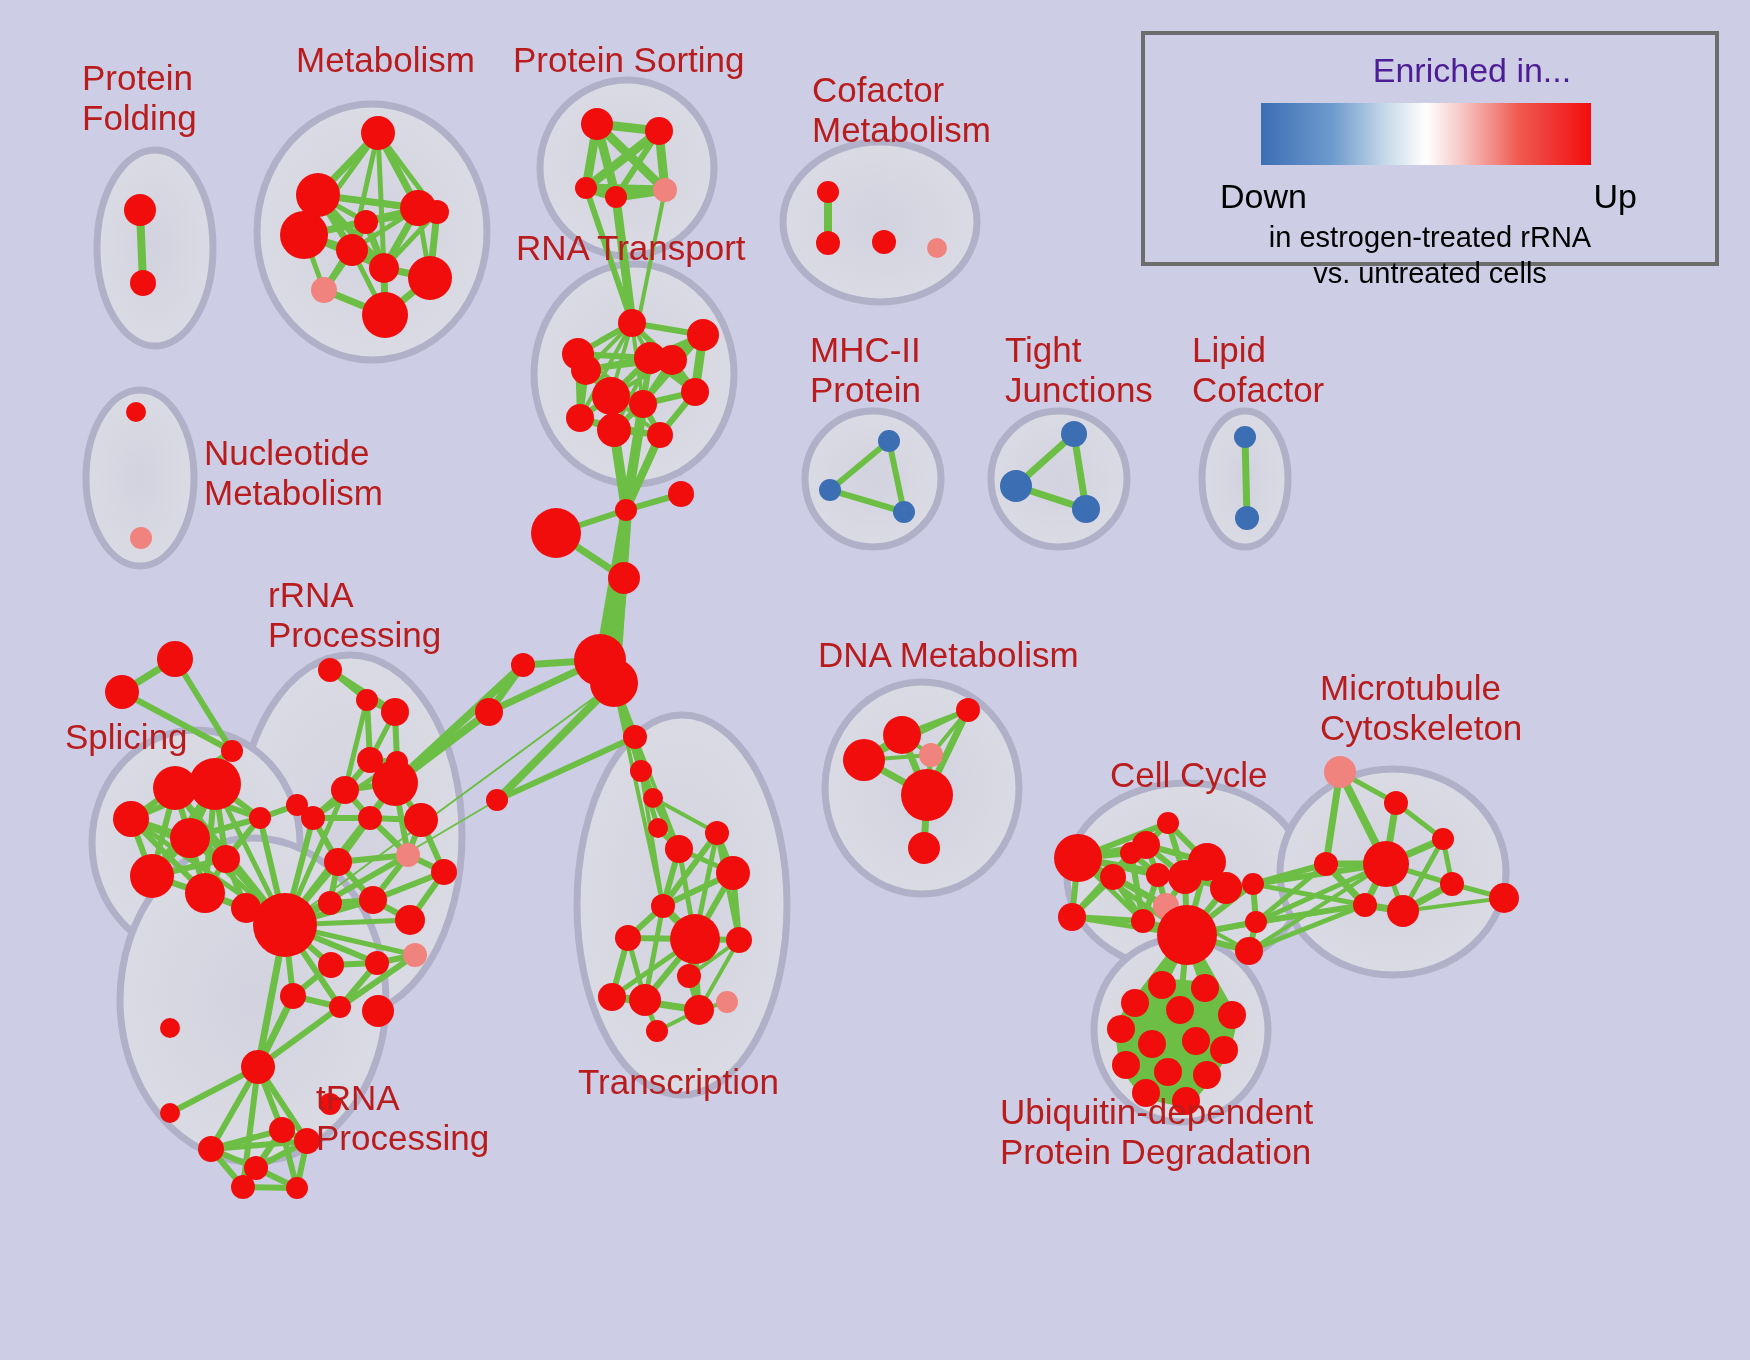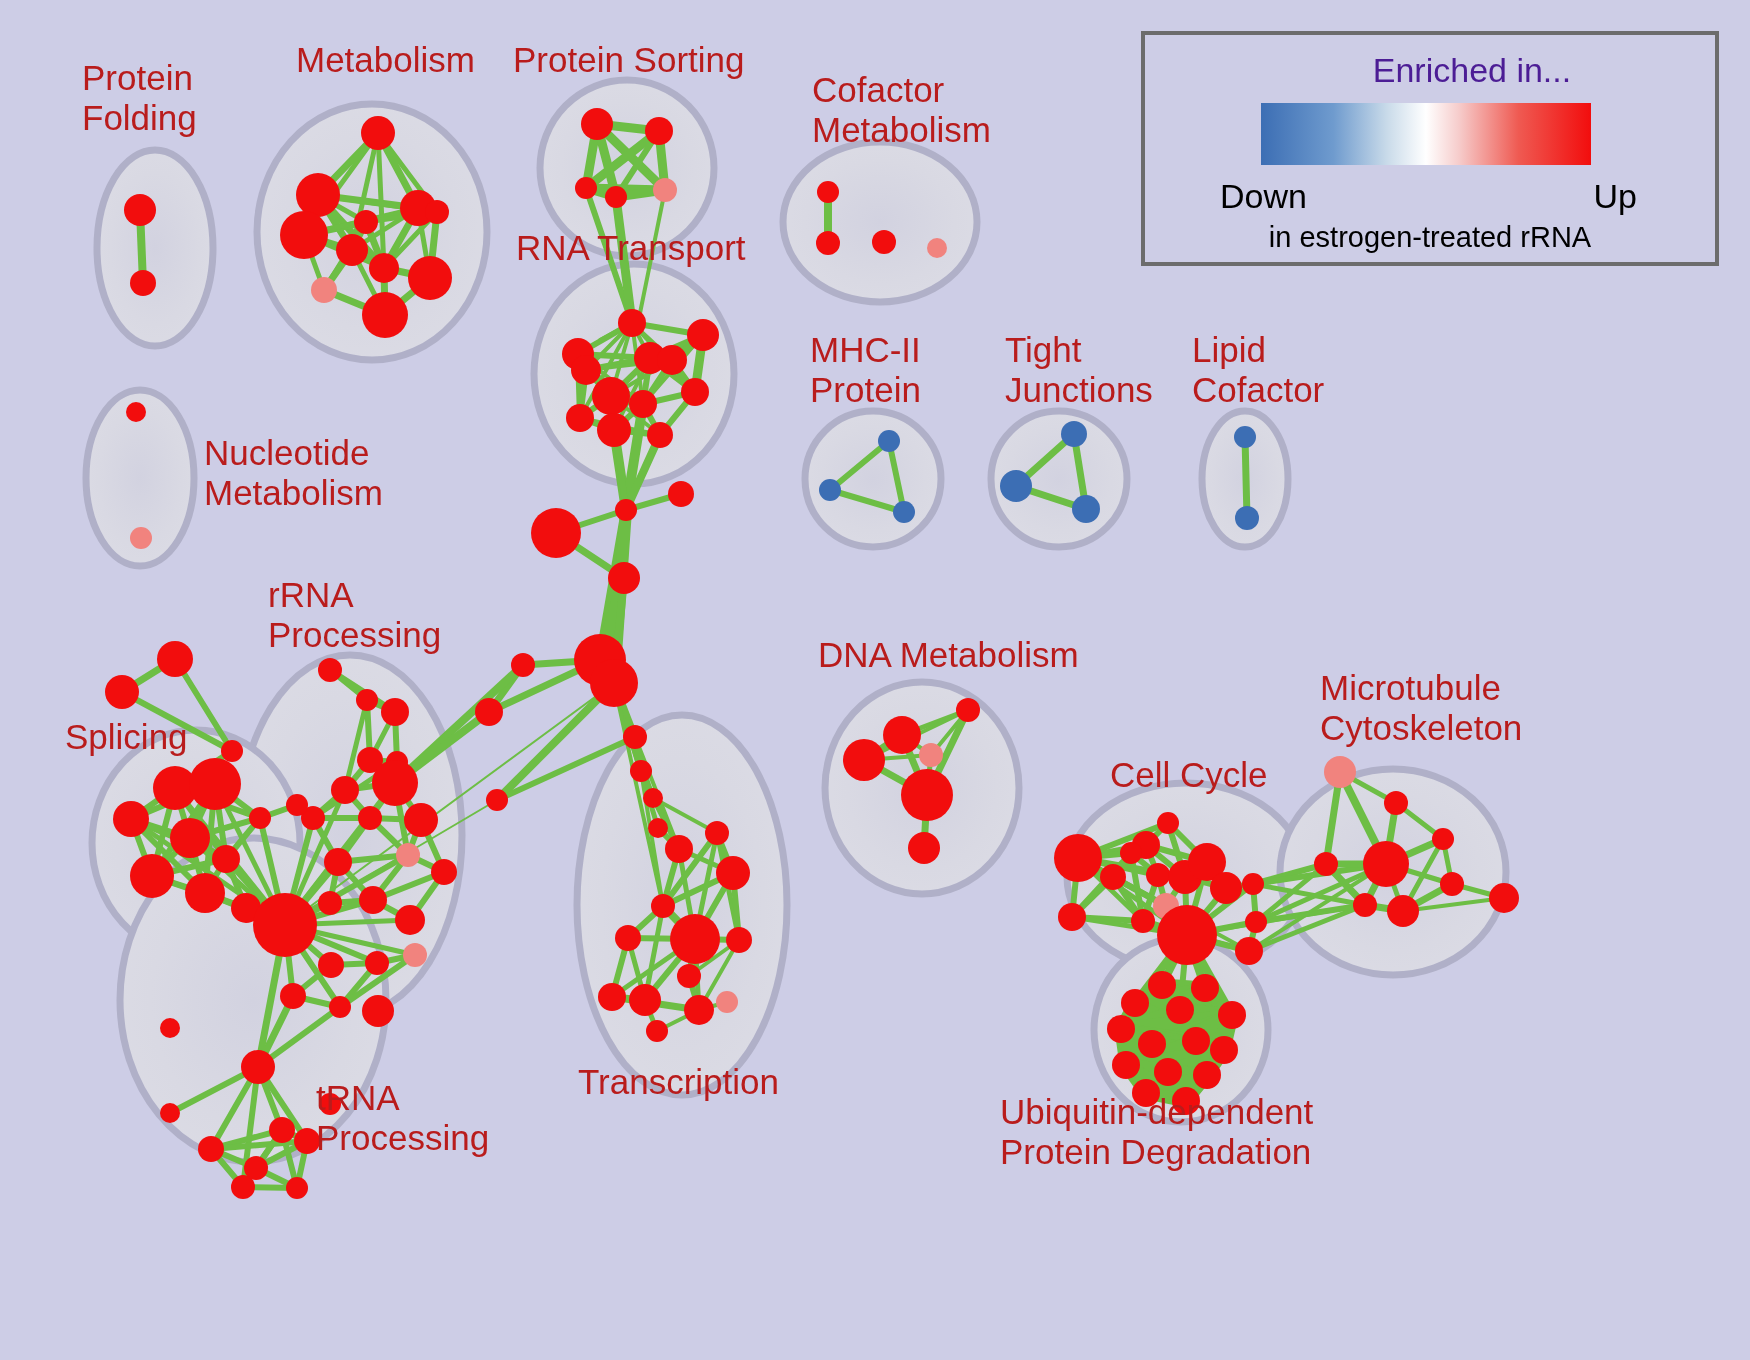--- a/index.html
+++ b/index.html
@@ -791,15 +791,16 @@
 Processing</div>
 <div class="lbl" style="left:1000px;top:1092px;">Ubiquitin-dependent
 Protein Degradation</div>
 
 <div id="legend">
   <div class="ttl">Enriched in...</div>
   <div id="bar"></div>
   <div class="dn">Down</div>
   <div class="up">Up</div>
   <div class="l1">in estrogen-treated rRNA</div>
+  <div class="l2">vs. untreated cells</div>
 </div>
 
 </div>
 
 </body></html>

